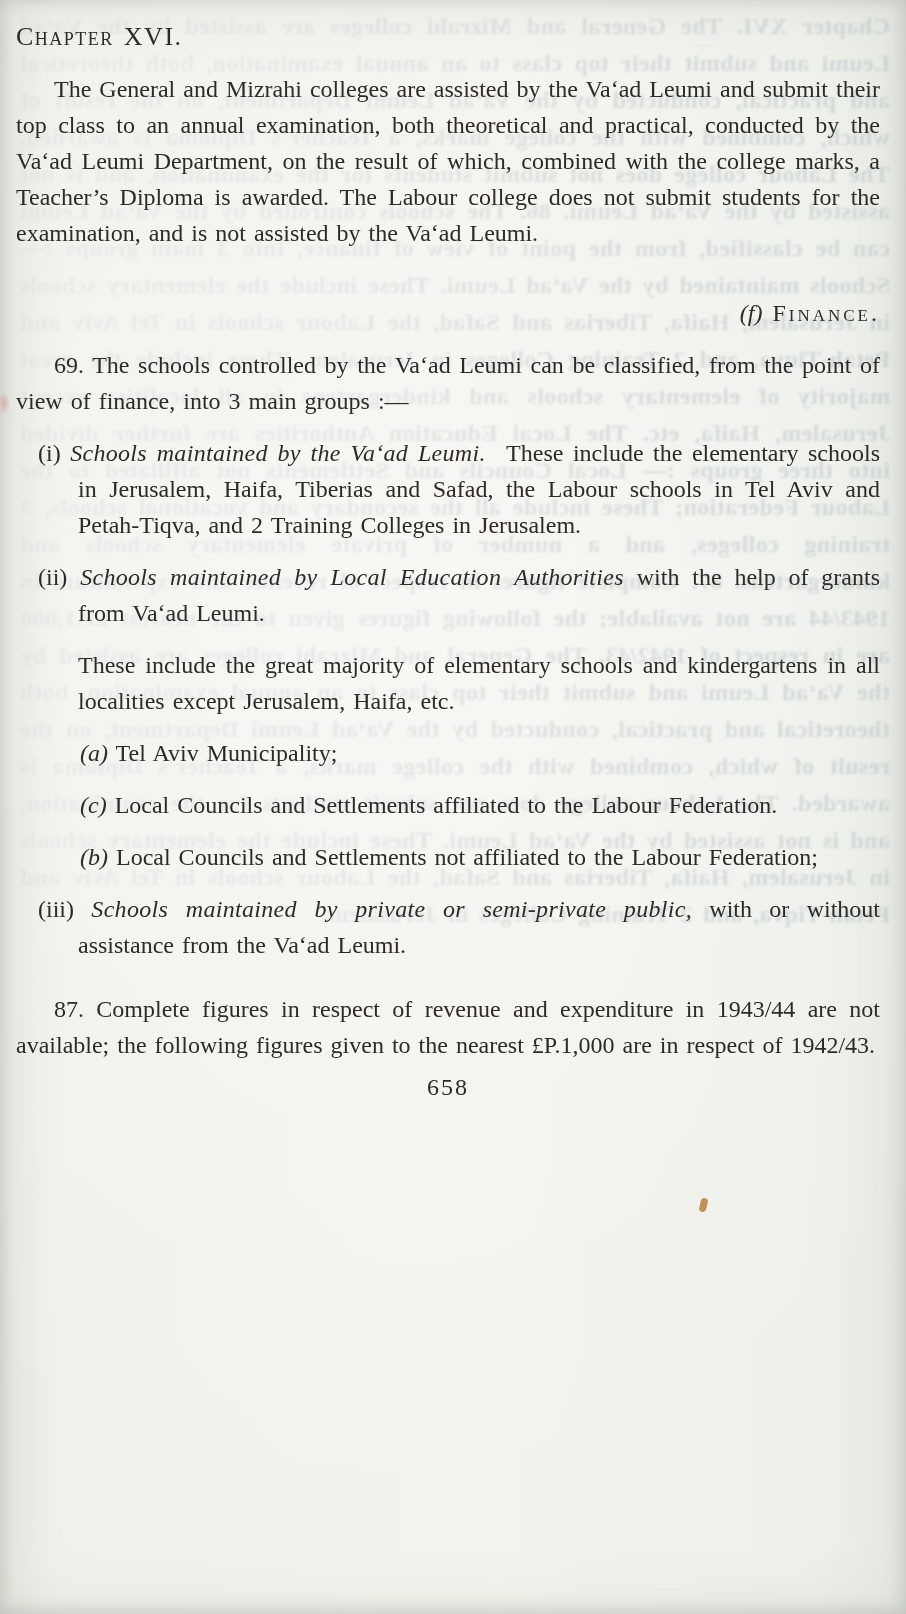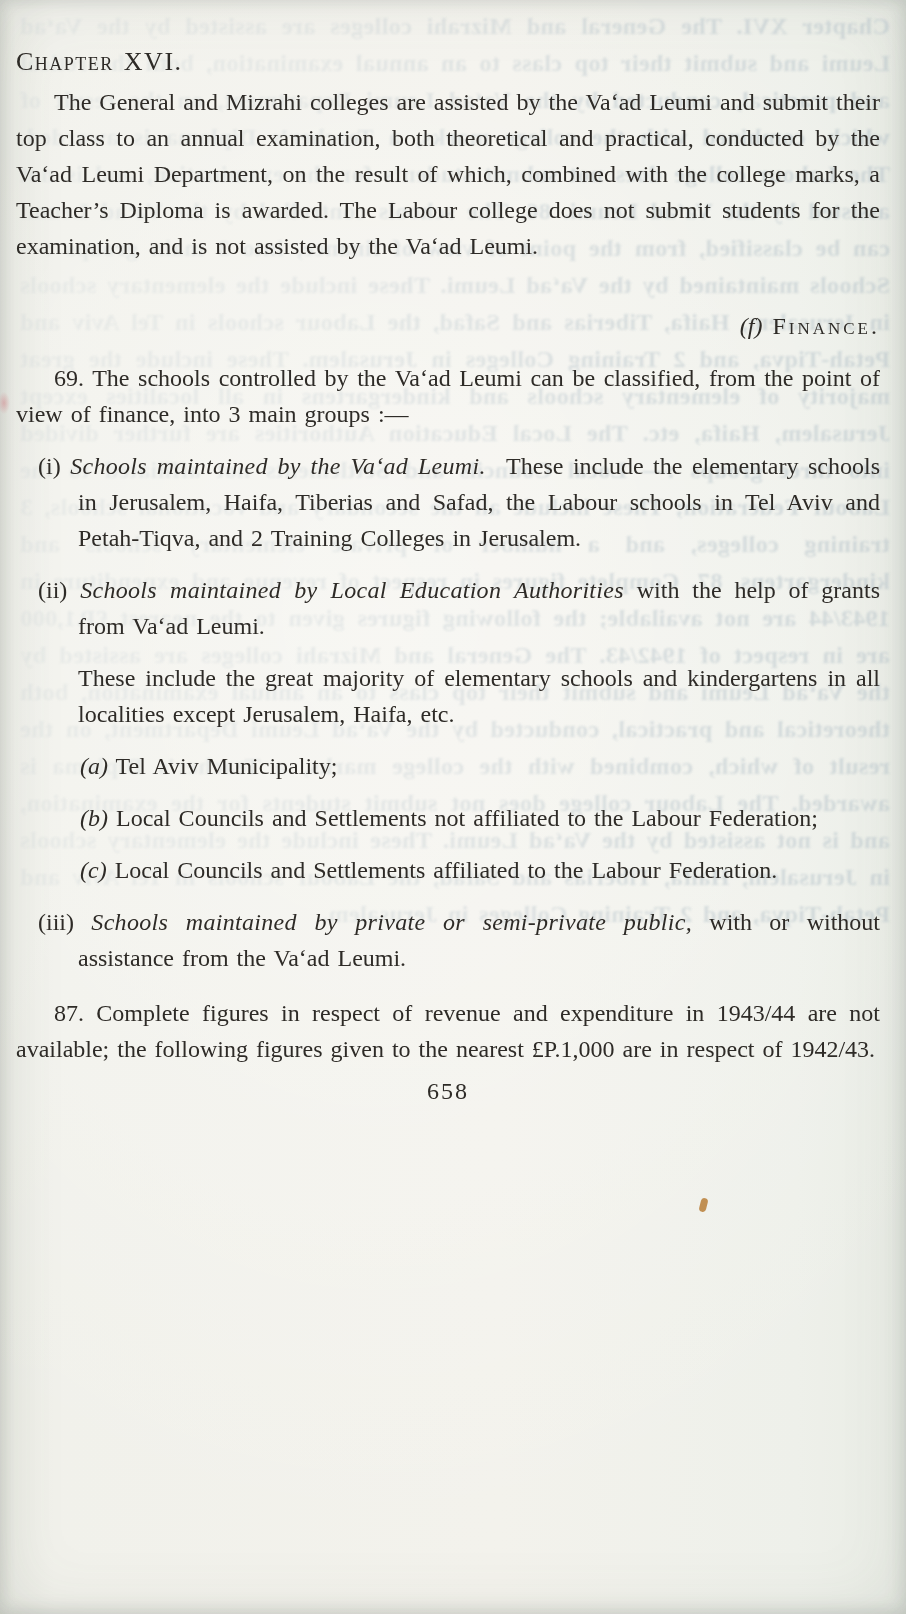--- a/index.html
+++ b/index.html
@@ -45,42 +45,42 @@
     font-weight: 700;
     text-align: justify;
     word-spacing: 4px;
     letter-spacing: 0.4px;
   }
 
   
   .content {
     position: relative;
     z-index: 2;
-    padding: 44px 26px 0 16px;
+    padding: 19px 26px 0 16px;
     font-size: 24px;
     line-height: 36px;
     word-spacing: 2px;
     text-align: justify;
   }
 
   .chapter {
     font-variant: small-caps;
     letter-spacing: 1.5px;
     font-size: 26px;
     text-align: left;
   }
 
   p { margin: 0; }
   .indent { text-indent: 38px; }
 
   .mt-sm { margin-top: 16px; }
   .mt-md { margin-top: 28px; }
-  .mt-lg { margin-top: 19px; }
-
-  .para-intro { margin-top: 4px; }
+  .mt-lg { margin-top: 28px; }
+
+  .para-intro { margin-top: 16px; }
 
   .finance-heading {
     margin-top: 44px;
     text-align: right;
     text-indent: 0;
   }
   .finance-heading .marker { font-style: italic; }
   .finance-heading .title {
     font-variant: small-caps;
     letter-spacing: 3px;
@@ -166,27 +166,27 @@
 
     <p class="subpara mt-sm">These include the great majority of elementary schools and kindergartens in all localities except Jerusalem, Haifa, etc.</p>
 
 
     <p class="subitem mt-sm">
       <span class="marker">(a)</span>
       <span>Tel Aviv Municipality;</span>
     </p>
 
     <p class="subitem mt-sm">
+      <span class="marker">(c)</span>
+      <span>Local Councils and Settlements affiliated to the Labour Federation.</span>
+    </p>
+
+    <p class="subitem mt-sm">
       <span class="marker">(b)</span>
       <span>Local Councils and Settlements not affiliated to the Labour Federation;</span>
-    </p>
-
-    <p class="subitem mt-sm">
-      <span class="marker">(c)</span>
-      <span>Local Councils and Settlements affiliated to the Labour Federation.</span>
     </p>
 
     <p class="item mt-sm">
       <span class="marker">(iii)</span>
       <i>Schools maintained by private or semi-private public,</i>
       <span>with or without assistance from the Va‘ad Leumi.</span>
     </p>
 
 
 

